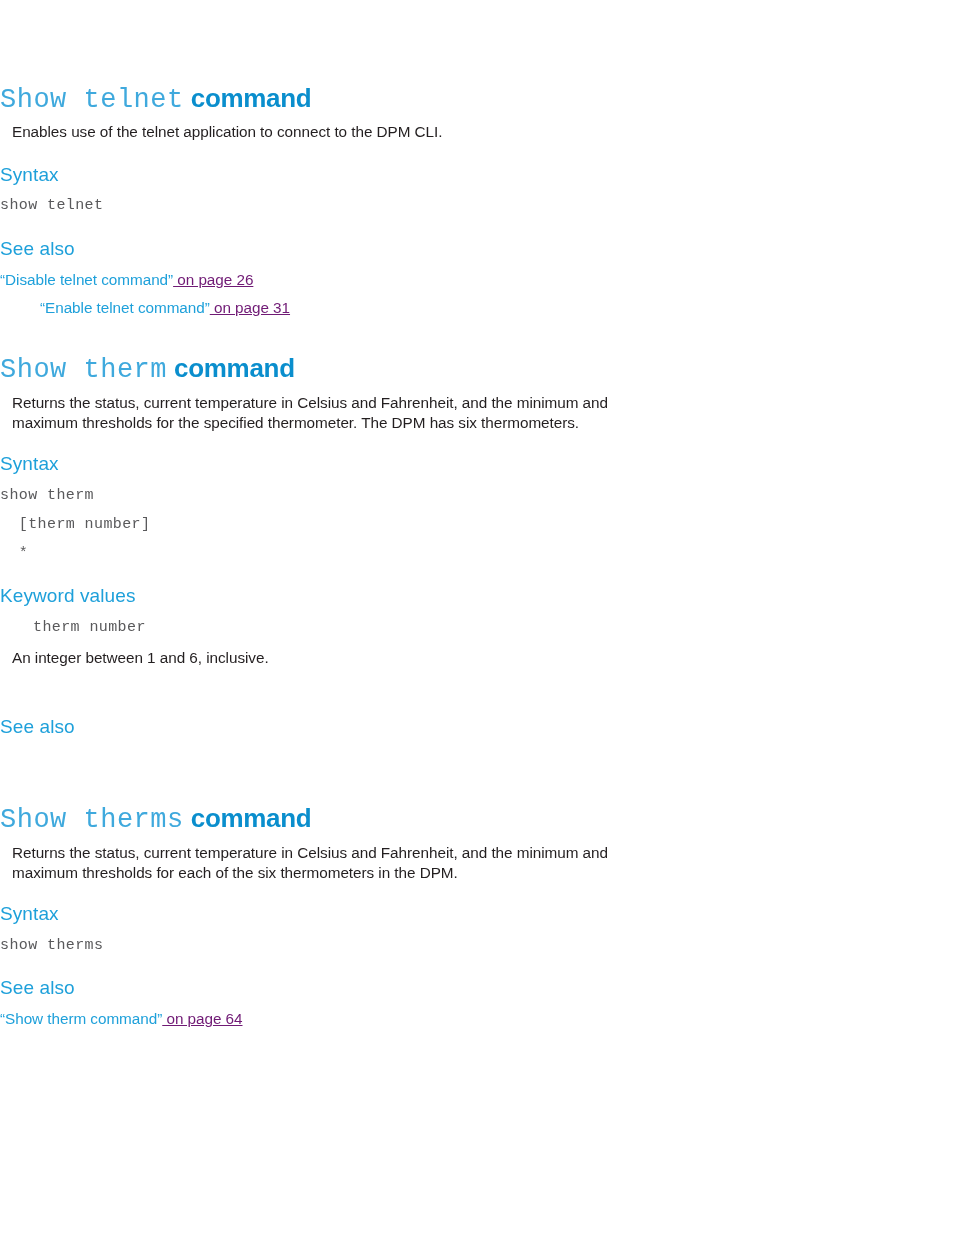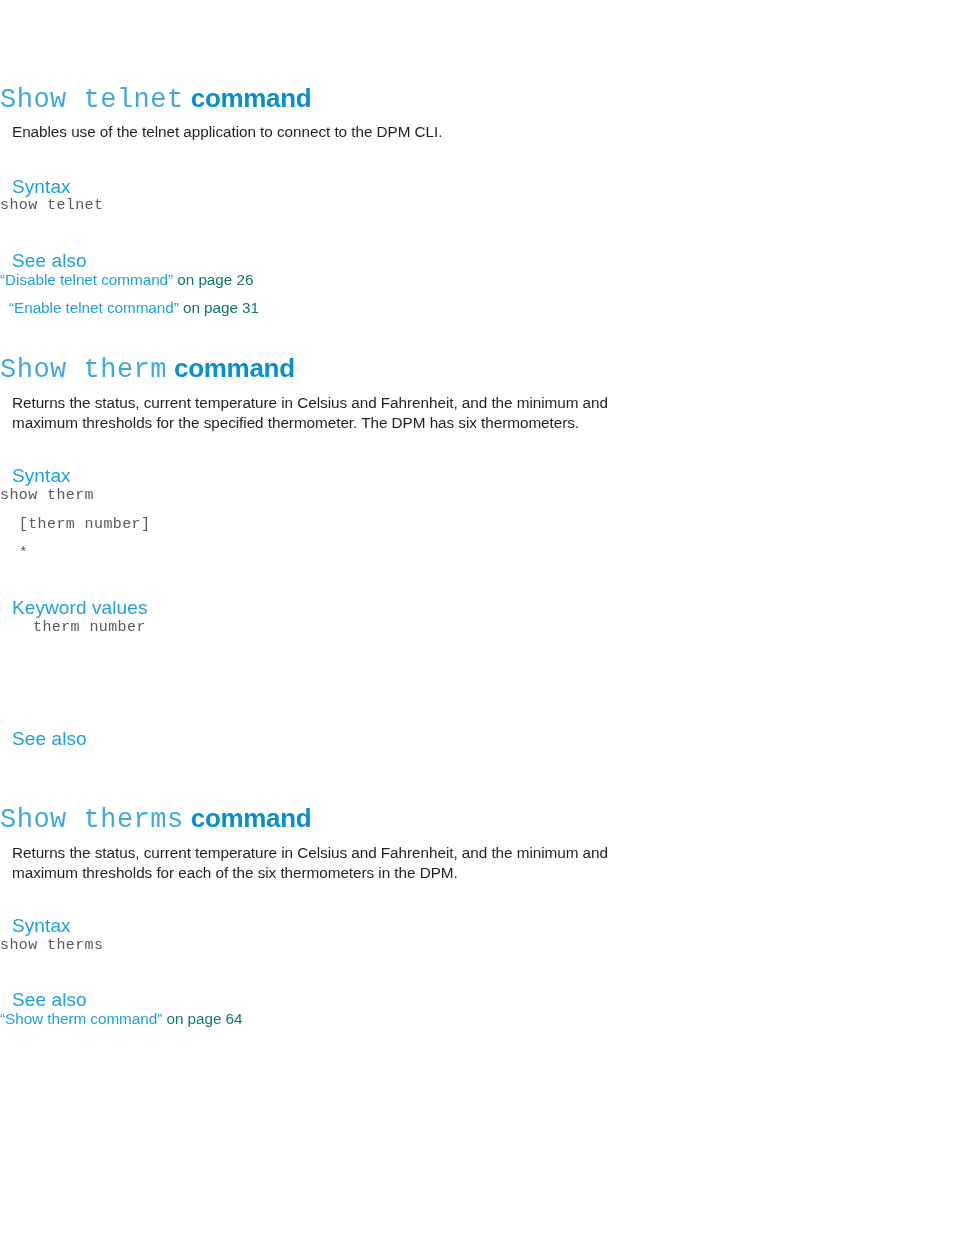--- a/index.html
+++ b/index.html
@@ -42,21 +42,21 @@
     font-family: "Liberation Sans", sans-serif;
     font-size: 26px;
     font-weight: bold;
     color: #0a8ecd;
     letter-spacing: -0.3px;
     margin-left: 7px;
   }
 
   
   .sub-heading {
-    margin: 12px;
+    margin: 0;
     font-weight: normal;
     font-size: 19px;
     color: #1ea0da;
     letter-spacing: 0.1px;
     line-height: 1.2;
   }
 
   
   .body-text {
     margin: 0;
@@ -85,21 +85,21 @@
     font-size: 15.3px;
     color: #231f20;
     line-height: 1.32;
     letter-spacing: -0.05px;
   }
   .xref .link {
     color: #1ea0da;
     text-decoration: none;
     cursor: pointer;
   }
-  .xref .tail { color: #0f766e; }
+  .xref .tail { color: #701a75; text-decoration: underline; }
 
   
   .footer {
     position: absolute;
     left: 127px;
     top: 1144px;
     font-size: 14.5px;
     color: #231f20;
     letter-spacing: 0.1px;
     white-space: pre;
@@ -124,40 +124,41 @@
   <h2 class="sub-heading col-head abs" style="top:164px;left:0;">Syntax</h2>
 
   <pre class="code-line col-body abs" style="top:196px;left:0;">show telnet</pre>
 
   <h2 class="sub-heading col-head abs" style="top:238px;left:0;">See also</h2>
 
   <p class="xref col-body abs" style="top:270px;left:0;">
     <span class="link">“</span><a class="link">Disable telnet command</a><span class="link">”</span><span class="tail"> on page 26</span>
   </p>
 
-  <p class="xref col-body abs" style="top:298px;left:9px;">
+  <p class="xref col-body abs" style="top:298px;left:0;padding-left:40px;">
     <span class="link">“</span><a class="link">Enable telnet command</a><span class="link">”</span><span class="tail"> on page 31</span>
   </p>
 
   <h1 class="cmd-heading col-head abs" style="top:348px;left:0;">
     <span class="mono-name">Show therm</span><span class="cmd-word">command</span>
   </h1>
 
   <p class="body-text col-body abs" style="top:393px;left:0;">Returns the status, current temperature in Celsius and Fahrenheit, and the minimum and maximum thresholds for the specified thermometer. The DPM has six thermometers.</p>
 
   <h2 class="sub-heading col-head abs" style="top:453px;left:0;">Syntax</h2>
 
   <pre class="code-line col-body abs" style="top:486px;left:0;">show therm</pre>
   <pre class="code-line col-body abs" style="top:515px;left:0;">  [therm number]</pre>
   <pre class="code-line col-body abs" style="top:544px;left:0;">  *</pre>
 
   <h2 class="sub-heading col-head abs" style="top:585px;left:0;">Keyword values</h2>
 
   <pre class="code-line col-body abs" style="top:618px;left:0;padding-left:33px;">therm number</pre>
 
+  <p class="body-text col-body abs" style="top:648px;left:0;">An integer between 1 and 6, inclusive.</p>
 
   <h2 class="sub-heading col-head abs" style="top:716px;left:0;">See also</h2>
 
 
   <h1 class="cmd-heading col-head abs" style="top:798px;left:0;">
     <span class="mono-name">Show therms</span><span class="cmd-word">command</span>
   </h1>
 
   <p class="body-text col-body abs" style="top:843px;left:0;">Returns the status, current temperature in Celsius and Fahrenheit, and the minimum and maximum thresholds for each of the six thermometers in the DPM.</p>
 

